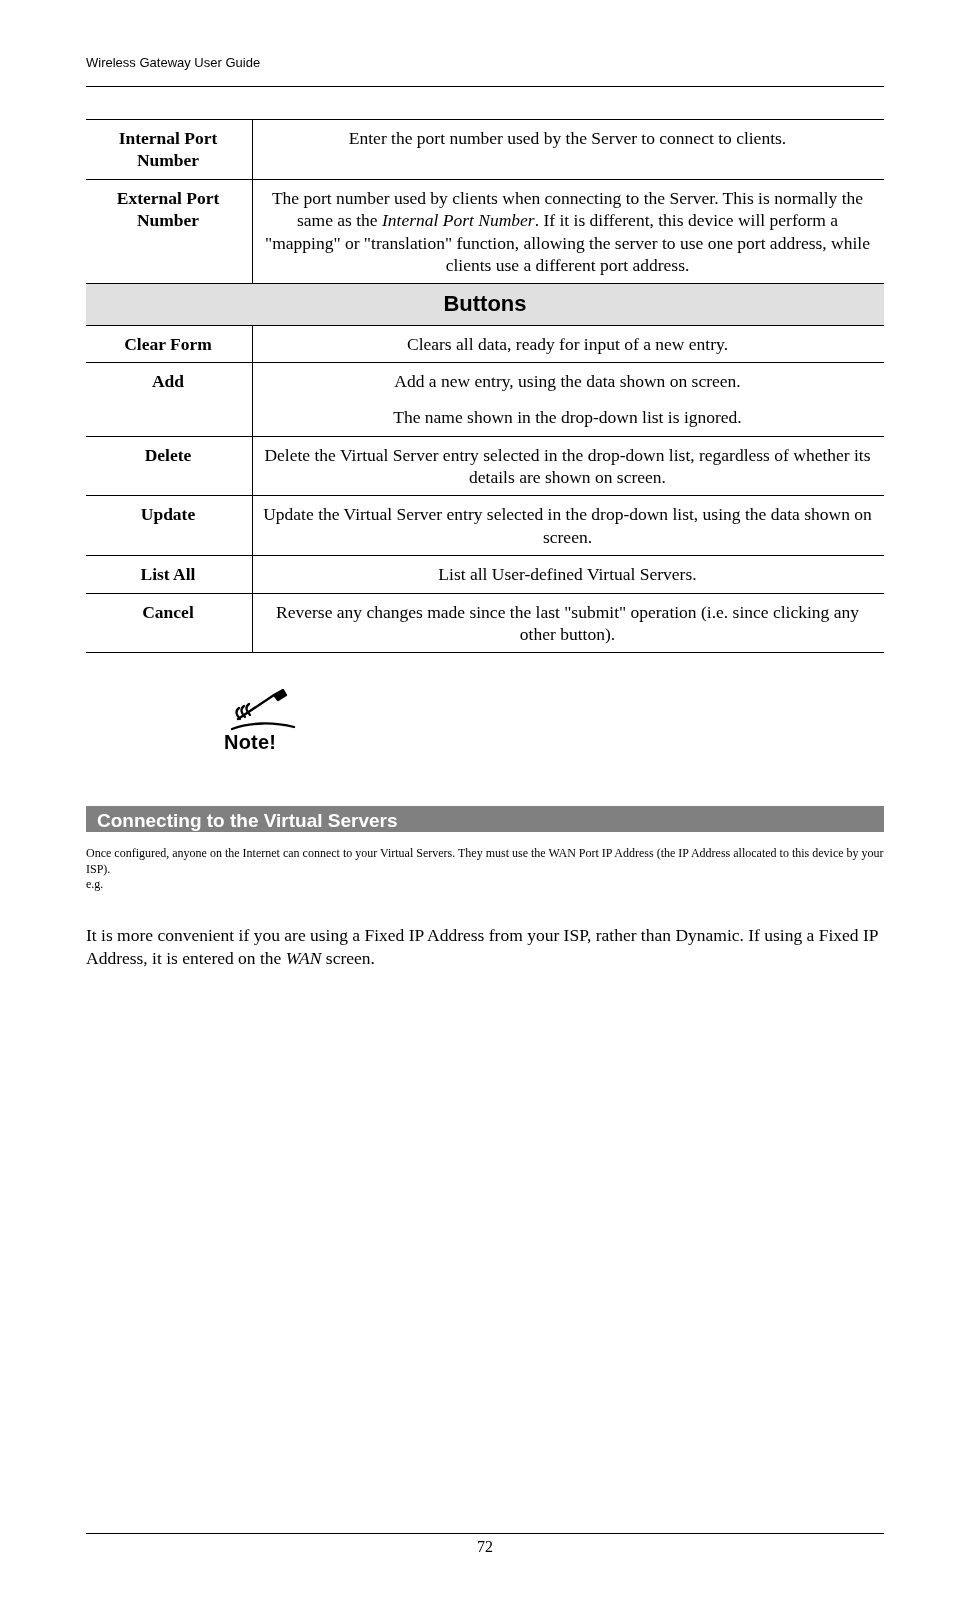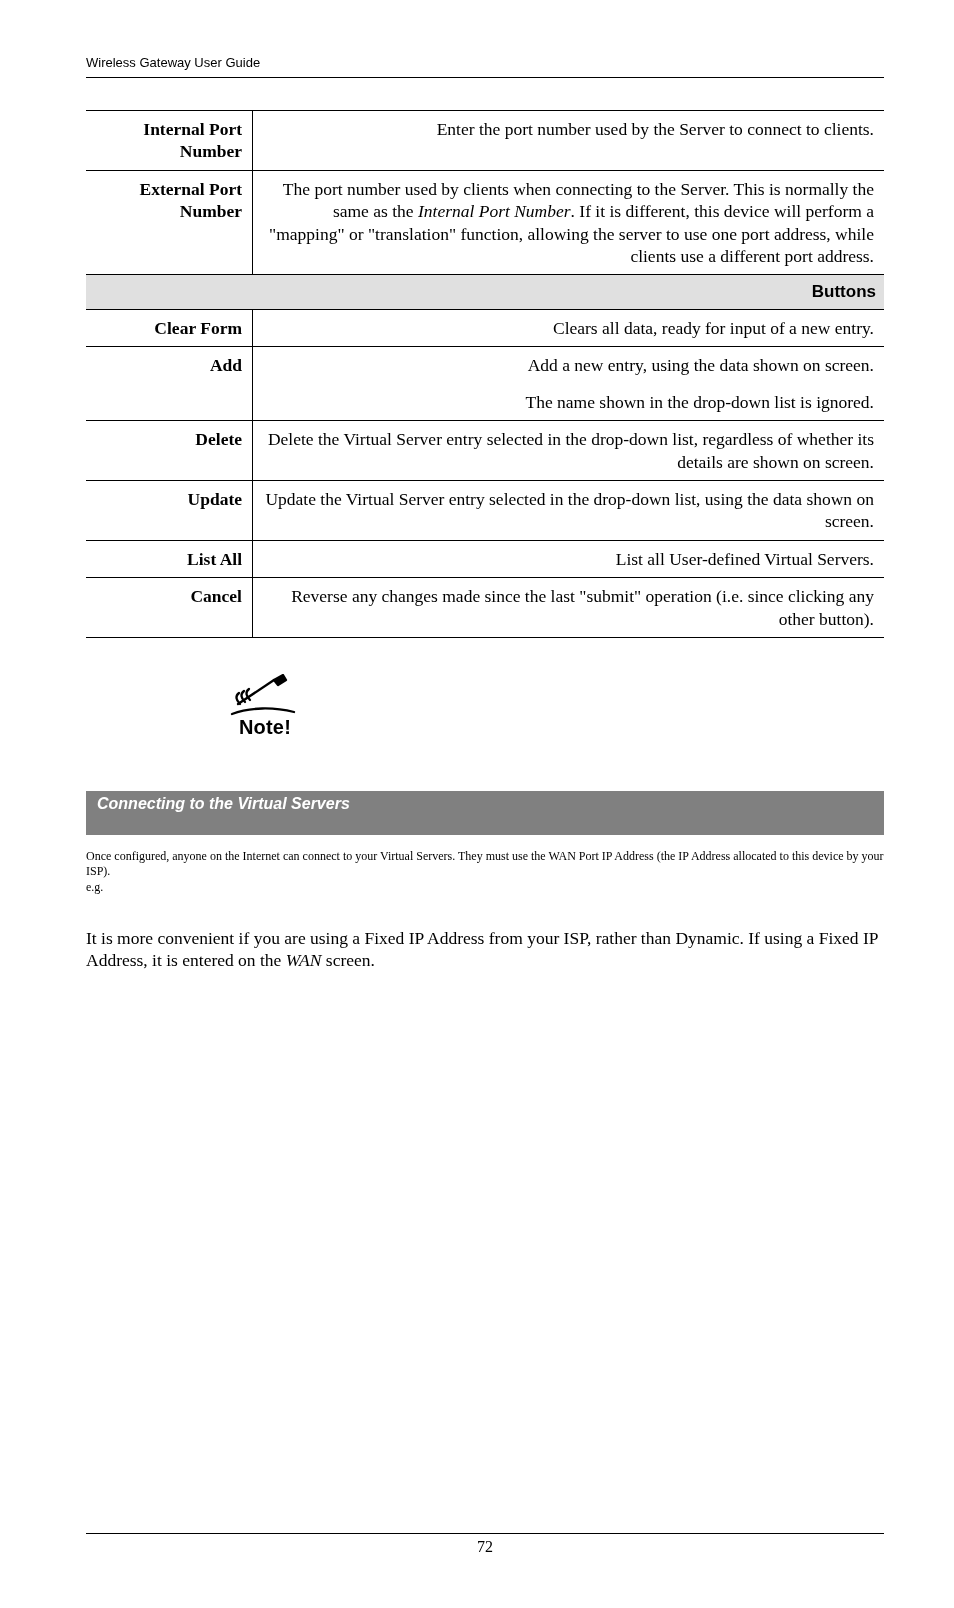--- a/index.html
+++ b/index.html
@@ -15,64 +15,63 @@
   }
   .page {
     padding: 55px 70px 0 86px;
     box-sizing: border-box;
   }
   .header-line {
     font-family: Arial, Helvetica, sans-serif;
     font-size: 13px;
     color: #000;
     border-bottom: 1px solid #000;
-    padding-bottom: 7px;
+    padding-bottom: 16px;
     margin-bottom: 32px;
   }
   table.main {
     width: 100%;
     border-collapse: collapse;
     font-size: 17.5px;
     line-height: 1.28;
   }
   table.main td, table.main th {
     border-top: 1px solid #000;
     border-bottom: 1px solid #000;
     padding: 7px 10px 7px 8px;
     vertical-align: top;
-    text-align: right;
+    text-align: center;
   }
   table.main .col-left {
     width: 148px;
     border-right: 1px solid #000;
     font-weight: bold;
     font-family: "Times New Roman", Times, serif;
   }
   table.main .col-right {
     font-family: "Times New Roman", Times, serif;
   }
   table.main tr.section-row td {
     background: #e0e0e0;
     font-family: Arial, Helvetica, sans-serif;
     font-weight: bold;
-    font-size: 17px;
+    font-size: 22px;
     padding: 6px 8px;
   }
   .italic { font-style: italic; }
   .note-block {
     margin-top: 30px;
     margin-left: 138px;
     width: 560px;
     display: flex;
     align-items: flex-start;
     gap: 30px;
   }
   .note-icon-wrap {
     width: 82px;
-    text-align: center;
     flex: 0 0 auto;
     padding-top: 6px;
   }
   .note-icon-svg { display: block; margin: 0 auto; }
   .note-label {
     font-family: Arial, Helvetica, sans-serif;
     font-weight: bold;
     font-size: 20px;
     letter-spacing: 0.2px;
     margin-top: -2px;
@@ -83,24 +82,23 @@
     font-size: 17px;
     line-height: 1.3;
     padding-top: 6px;
   }
   .section-heading {
     margin-top: 52px;
     background: #808080;
     color: #fff;
     font-family: Arial, Helvetica, sans-serif;
     font-weight: bold;
-    font-size: 16px;
-    padding: 4px 8px 22px 8px;
+    font-size: 19px;
+    padding: 4px 8px 0 8px;
     border-left: 3px solid #808080;
-    font-style: italic;
   }
   .body-para {
     font-size: 12px;
     line-height: 1.28;
     margin-top: 14px;
   }
   .body-para2 {
     font-size: 17.5px;
     line-height: 1.28;
     margin-top: 32px;

